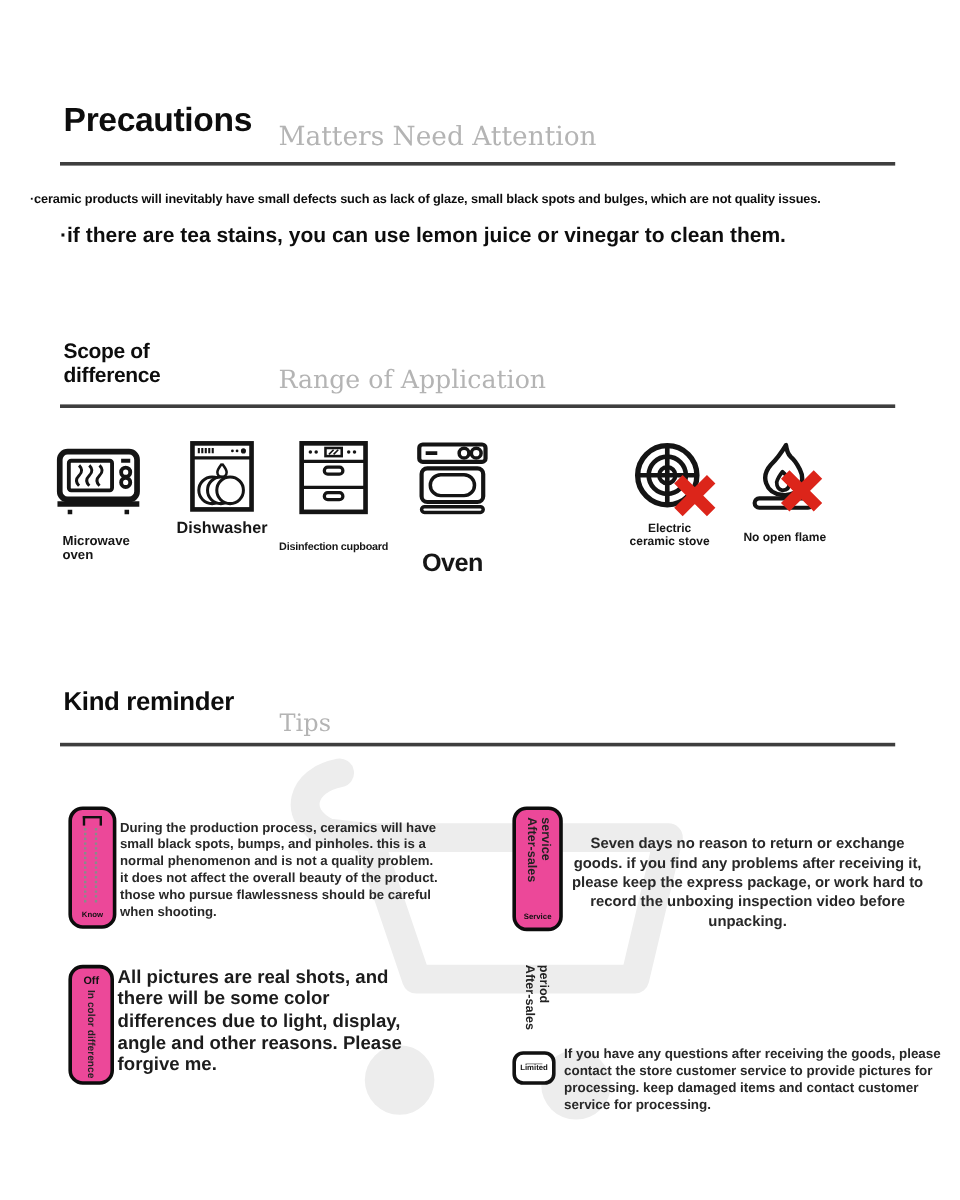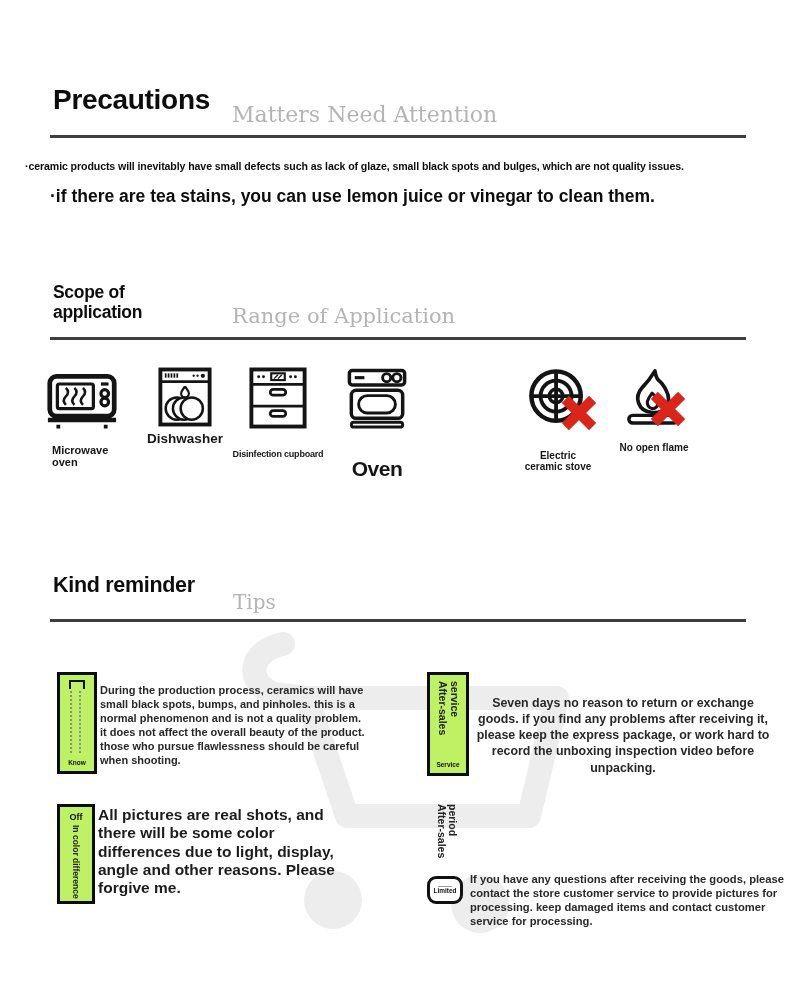--- a/index.html
+++ b/index.html
@@ -10,21 +10,21 @@
   .sec-sub{font-family:"DejaVu Serif","Liberation Serif",serif;color:#b4b4b4;font-weight:400;}
   .rule{left:50px;width:696px;height:3px;background:#3e3e3e;}
   .note-small{font-size:10.6px;font-weight:700;letter-spacing:-0.1px;color:#0d0d0d;}
   .note-large{font-size:17.5px;font-weight:700;color:#0d0d0d;}
   .appliance{position:absolute;text-align:center;}
   .icon-wrap{position:relative;display:inline-block;}
   .app-label{font-weight:700;color:#161616;line-height:1.1;}
   .redx{position:absolute;}
   
   .tip-text{color:#282828;}
-  .badge{position:absolute;background:#bef264;border:3px solid #0c0c0c;border-radius:0;
+  .badge{position:absolute;background:#ec4899;border:3px solid #0c0c0c;border-radius:12px;
          display:flex;flex-direction:column;align-items:center;box-sizing:border-box;}
   .vt{writing-mode:vertical-lr;text-orientation:mixed;font-weight:700;color:#222;}
   .vt-rl{writing-mode:vertical-rl;text-orientation:mixed;font-weight:700;color:#222;}
   .badge-bottom{font-size:6.5px;font-weight:700;color:#111;margin-top:auto;margin-bottom:5px;}
   .scribble{width:3px;height:62px;border-left:2px dotted #8a8a8a;display:inline-block;margin:2px;}
   .watermark{z-index:0;}
   .z{z-index:2;}
   svg{display:block;}
 </style>
 </head>
@@ -45,21 +45,21 @@
 
   <div class="abs z sec-title" style="left:53px;top:84px;font-size:28px;">Precautions</div>
   <div class="abs z sec-sub" style="left:232px;top:102px;font-size:22px;">Matters Need Attention</div>
   <div class="abs z rule" style="top:135px;"></div>
 
   <div class="abs z note-small" style="left:25px;top:160px;width:760px;">·ceramic products will inevitably have small defects such as lack of glaze, small black spots and bulges, which are not quality issues.</div>
   <div class="abs z note-large" style="left:50px;top:186px;width:720px;">·if there are tea stains, you can use lemon juice or vinegar to clean them.</div>
 
   <div class="abs z sec-title" style="left:53px;top:283px;font-size:17.5px;">
     <div>Scope of</div>
-    <div>application</div>
+    <div>difference</div>
   </div>
   <div class="abs z sec-sub" style="left:232px;top:304px;font-size:21px;">Range of Application</div>
   <div class="abs z rule" style="top:337px;"></div>
 
   <div class="appliance z" style="left:46px;top:372px;width:78px;text-align:left;">
     <span class="icon-wrap">
       <svg width="72" height="60" viewBox="0 0 76 62" fill="none" stroke="#141414">
         <rect x="4" y="4" width="68" height="42" rx="7" stroke-width="5"></rect>
         <rect x="12" y="12" width="38" height="26" rx="2" stroke-width="3.4"></rect>
         <path d="M21,16 q4.5,4.5 0,9 q-4.5,4.5 0,9" stroke-width="2.6"></path>
@@ -142,21 +142,21 @@
         <circle cx="29" cy="29" r="7" stroke-width="3.6"></circle>
         <line x1="29" y1="2" x2="29" y2="56" stroke-width="4"></line>
         <line x1="2" y1="29" x2="56" y2="29" stroke-width="4"></line>
       </svg>
       <span class="redx" style="right:-12px;bottom:-6px;">
         <svg width="42" height="42" viewBox="0 0 40 40">
             <path d="M7,7 L33,33 M33,7 L7,33" stroke="#dc251a" stroke-width="9.5"></path>
           </svg>
       </span>
     </span>
-    <div class="app-label" style="font-size:10px;margin-top:18px;">Electric ceramic stove</div>
+    <div class="app-label" style="font-size:10px;margin-top:2px;">Electric ceramic stove</div>
   </div>
 
   <div class="appliance z" style="left:608px;top:368px;width:92px;">
     <span class="icon-wrap">
       <svg width="62" height="58" viewBox="0 0 64 60" fill="none" stroke="#141414" stroke-linejoin="round">
         <path d="M33,3 Q27,13 20,20 Q13,28 16,36 Q19,45 30,46 Q41,47 45,39 Q49,32 45,24 Q41,16 37,13 Q34,10 33,3 Z" stroke-width="3.8"></path>
         <path d="M30,26 Q26,31 25,35 Q25,41 30,42 Q36,42 36,36 Q36,31 30,26 Z" stroke-width="3.2"></path>
         <rect x="6" y="49" width="50" height="8" rx="4" stroke-width="3.6"></rect>
       </svg>
       <span class="redx" style="right:-4px;bottom:-4px;">

